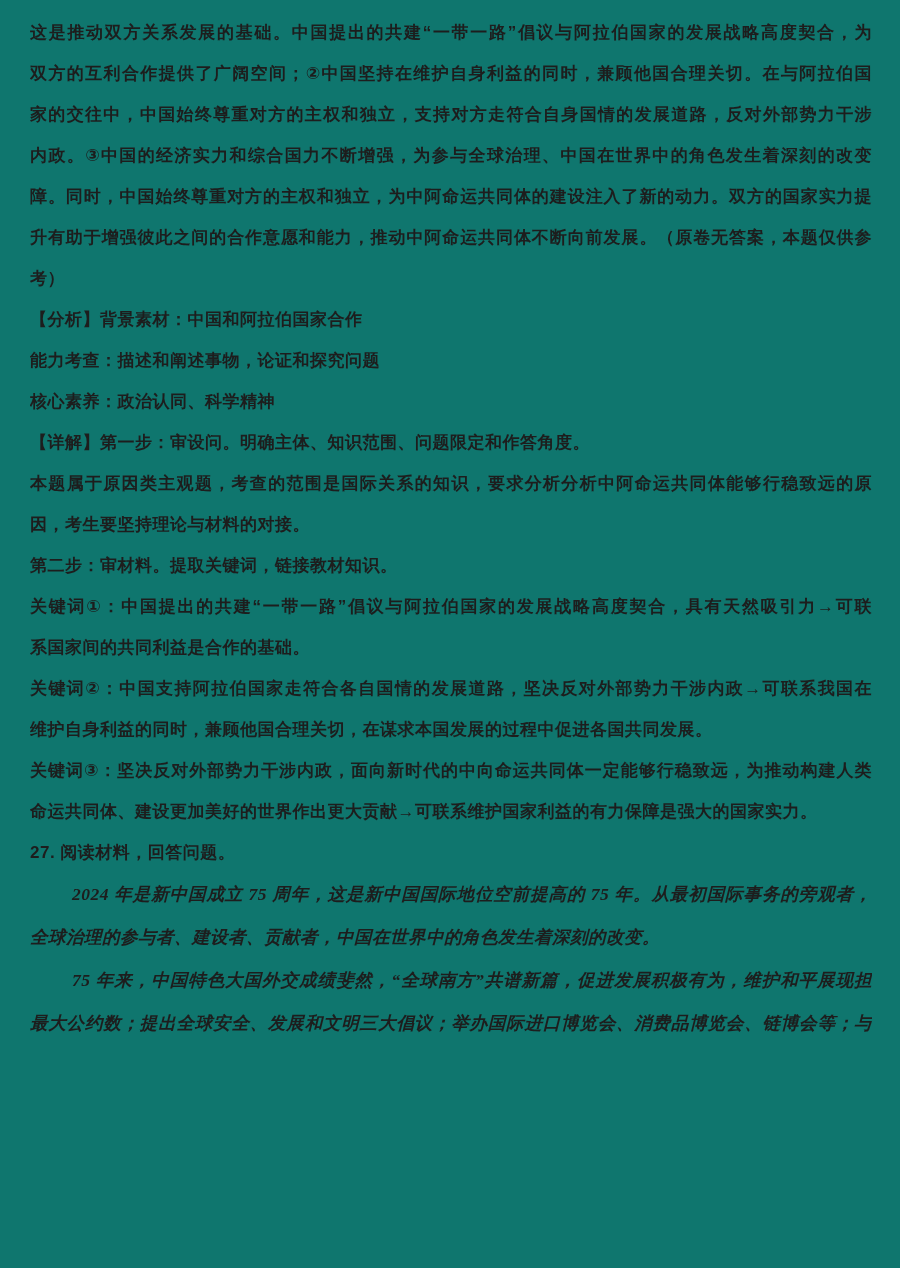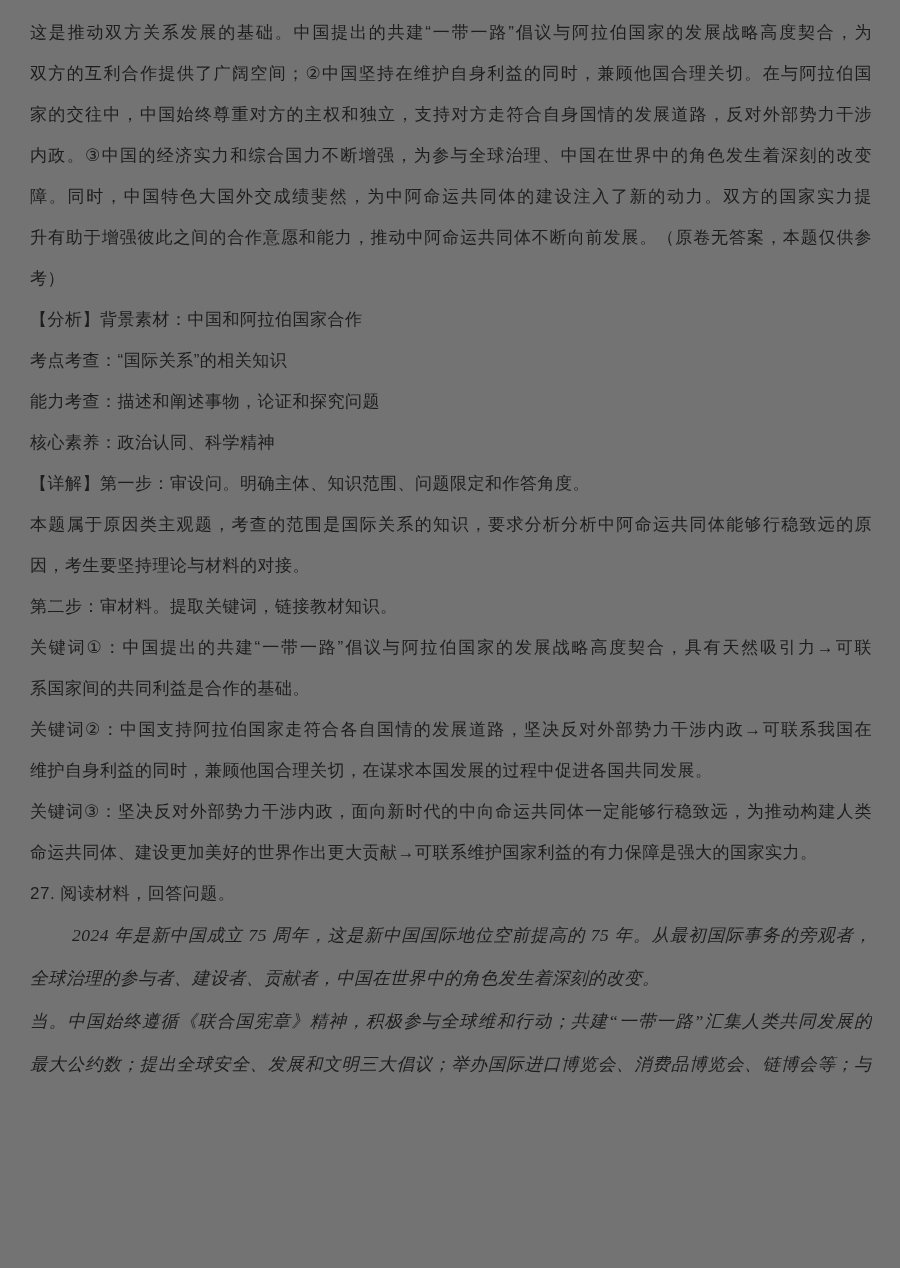--- a/index.html
+++ b/index.html
@@ -46,34 +46,33 @@
     text-align: justify;
     text-align-last: justify;
   }
   .line.indent {
     text-indent: 42px;
   }
 </style>
 </head>
 <body>
 
-<div class="page" style="background: #737373;">
+<div class="page" style="background: #0f766e; font-weight: bold;">
   <div class="content" id="doc-content" style="color: rgb(29, 29, 29);">
       <div class="section">
         <div class="line body fill">这是推动双方关系发展的基础。中国提出的共建“一带一路”倡议与阿拉伯国家的发展战略高度契合，为</div>
         <div class="line body fill">双方的互利合作提供了广阔空间；②中国坚持在维护自身利益的同时，兼顾他国合理关切。在与阿拉伯国</div>
         <div class="line body fill">家的交往中，中国始终尊重对方的主权和独立，支持对方走符合自身国情的发展道路，反对外部势力干涉</div>
         <div class="line body fill">内政。③中国的经济实力和综合国力不断增强，为参与全球治理、中国在世界中的角色发生着深刻的改变</div>
-        <div class="line body fill">障。同时，中国特色大国外交成绩斐然，为中阿命运共同体的建设注入了新的动力。双方的国家实力提</div>
+        <div class="line body fill">障。同时，中国始终尊重对方的主权和独立，为中阿命运共同体的建设注入了新的动力。双方的国家实力提</div>
         <div class="line body fill">升有助于增强彼此之间的合作意愿和能力，推动中阿命运共同体不断向前发展。（原卷无答案，本题仅供参</div>
         <div class="line body">考）</div>
       </div>
       <div class="section">
         <div class="line body">【分析】背景素材：中国和阿拉伯国家合作</div>
-        <div class="line body">考点考查：“国际关系”的相关知识</div>
         <div class="line body">能力考查：描述和阐述事物，论证和探究问题</div>
         <div class="line body">核心素养：政治认同、科学精神</div>
       </div>
       <div class="section">
         <div class="line body">【详解】第一步：审设问。明确主体、知识范围、问题限定和作答角度。</div>
         <div class="line body fill">本题属于原因类主观题，考查的范围是国际关系的知识，要求分析分析中阿命运共同体能够行稳致远的原</div>
         <div class="line body">因，考生要坚持理论与材料的对接。</div>
         <div class="line body">第二步：审材料。提取关键词，链接教材知识。</div>
         <div class="line body fill">关键词①：中国提出的共建“一带一路”倡议与阿拉伯国家的发展战略高度契合，具有天然吸引力→可联</div>
         <div class="line body">系国家间的共同利益是合作的基础。</div>
@@ -81,17 +80,17 @@
         <div class="line body">维护自身利益的同时，兼顾他国合理关切，在谋求本国发展的过程中促进各国共同发展。</div>
         <div class="line body fill">关键词③：坚决反对外部势力干涉内政，面向新时代的中向命运共同体一定能够行稳致远，为推动构建人类</div>
         <div class="line body">命运共同体、建设更加美好的世界作出更大贡献→可联系维护国家利益的有力保障是强大的国家实力。</div>
       </div>
       <div class="section">
         <div class="line body">27. 阅读材料，回答问题。</div>
       </div>
       <div class="section">
         <div class="line kai fill indent">2024 年是新中国成立 75 周年，这是新中国国际地位空前提高的 75 年。从最初国际事务的旁观者，到</div>
         <div class="line kai">全球治理的参与者、建设者、贡献者，中国在世界中的角色发生着深刻的改变。</div>
-        <div class="line kai fill">当。中国始终遵循《联合国宪章》精神，积极参与全球维和行动；共建“一带一路”汇集人类共同发展的</div>
+        <div class="line kai fill indent">75 年来，中国特色大国外交成绩斐然，“全球南方”共谱新篇，促进发展积极有为，维护和平展现担</div>
         <div class="line kai fill">最大公约数；提出全球安全、发展和文明三大倡议；举办国际进口博览会、消费品博览会、链博会等；与</div>
       </div>
     </div>
 </div>
 
 </body></html>

